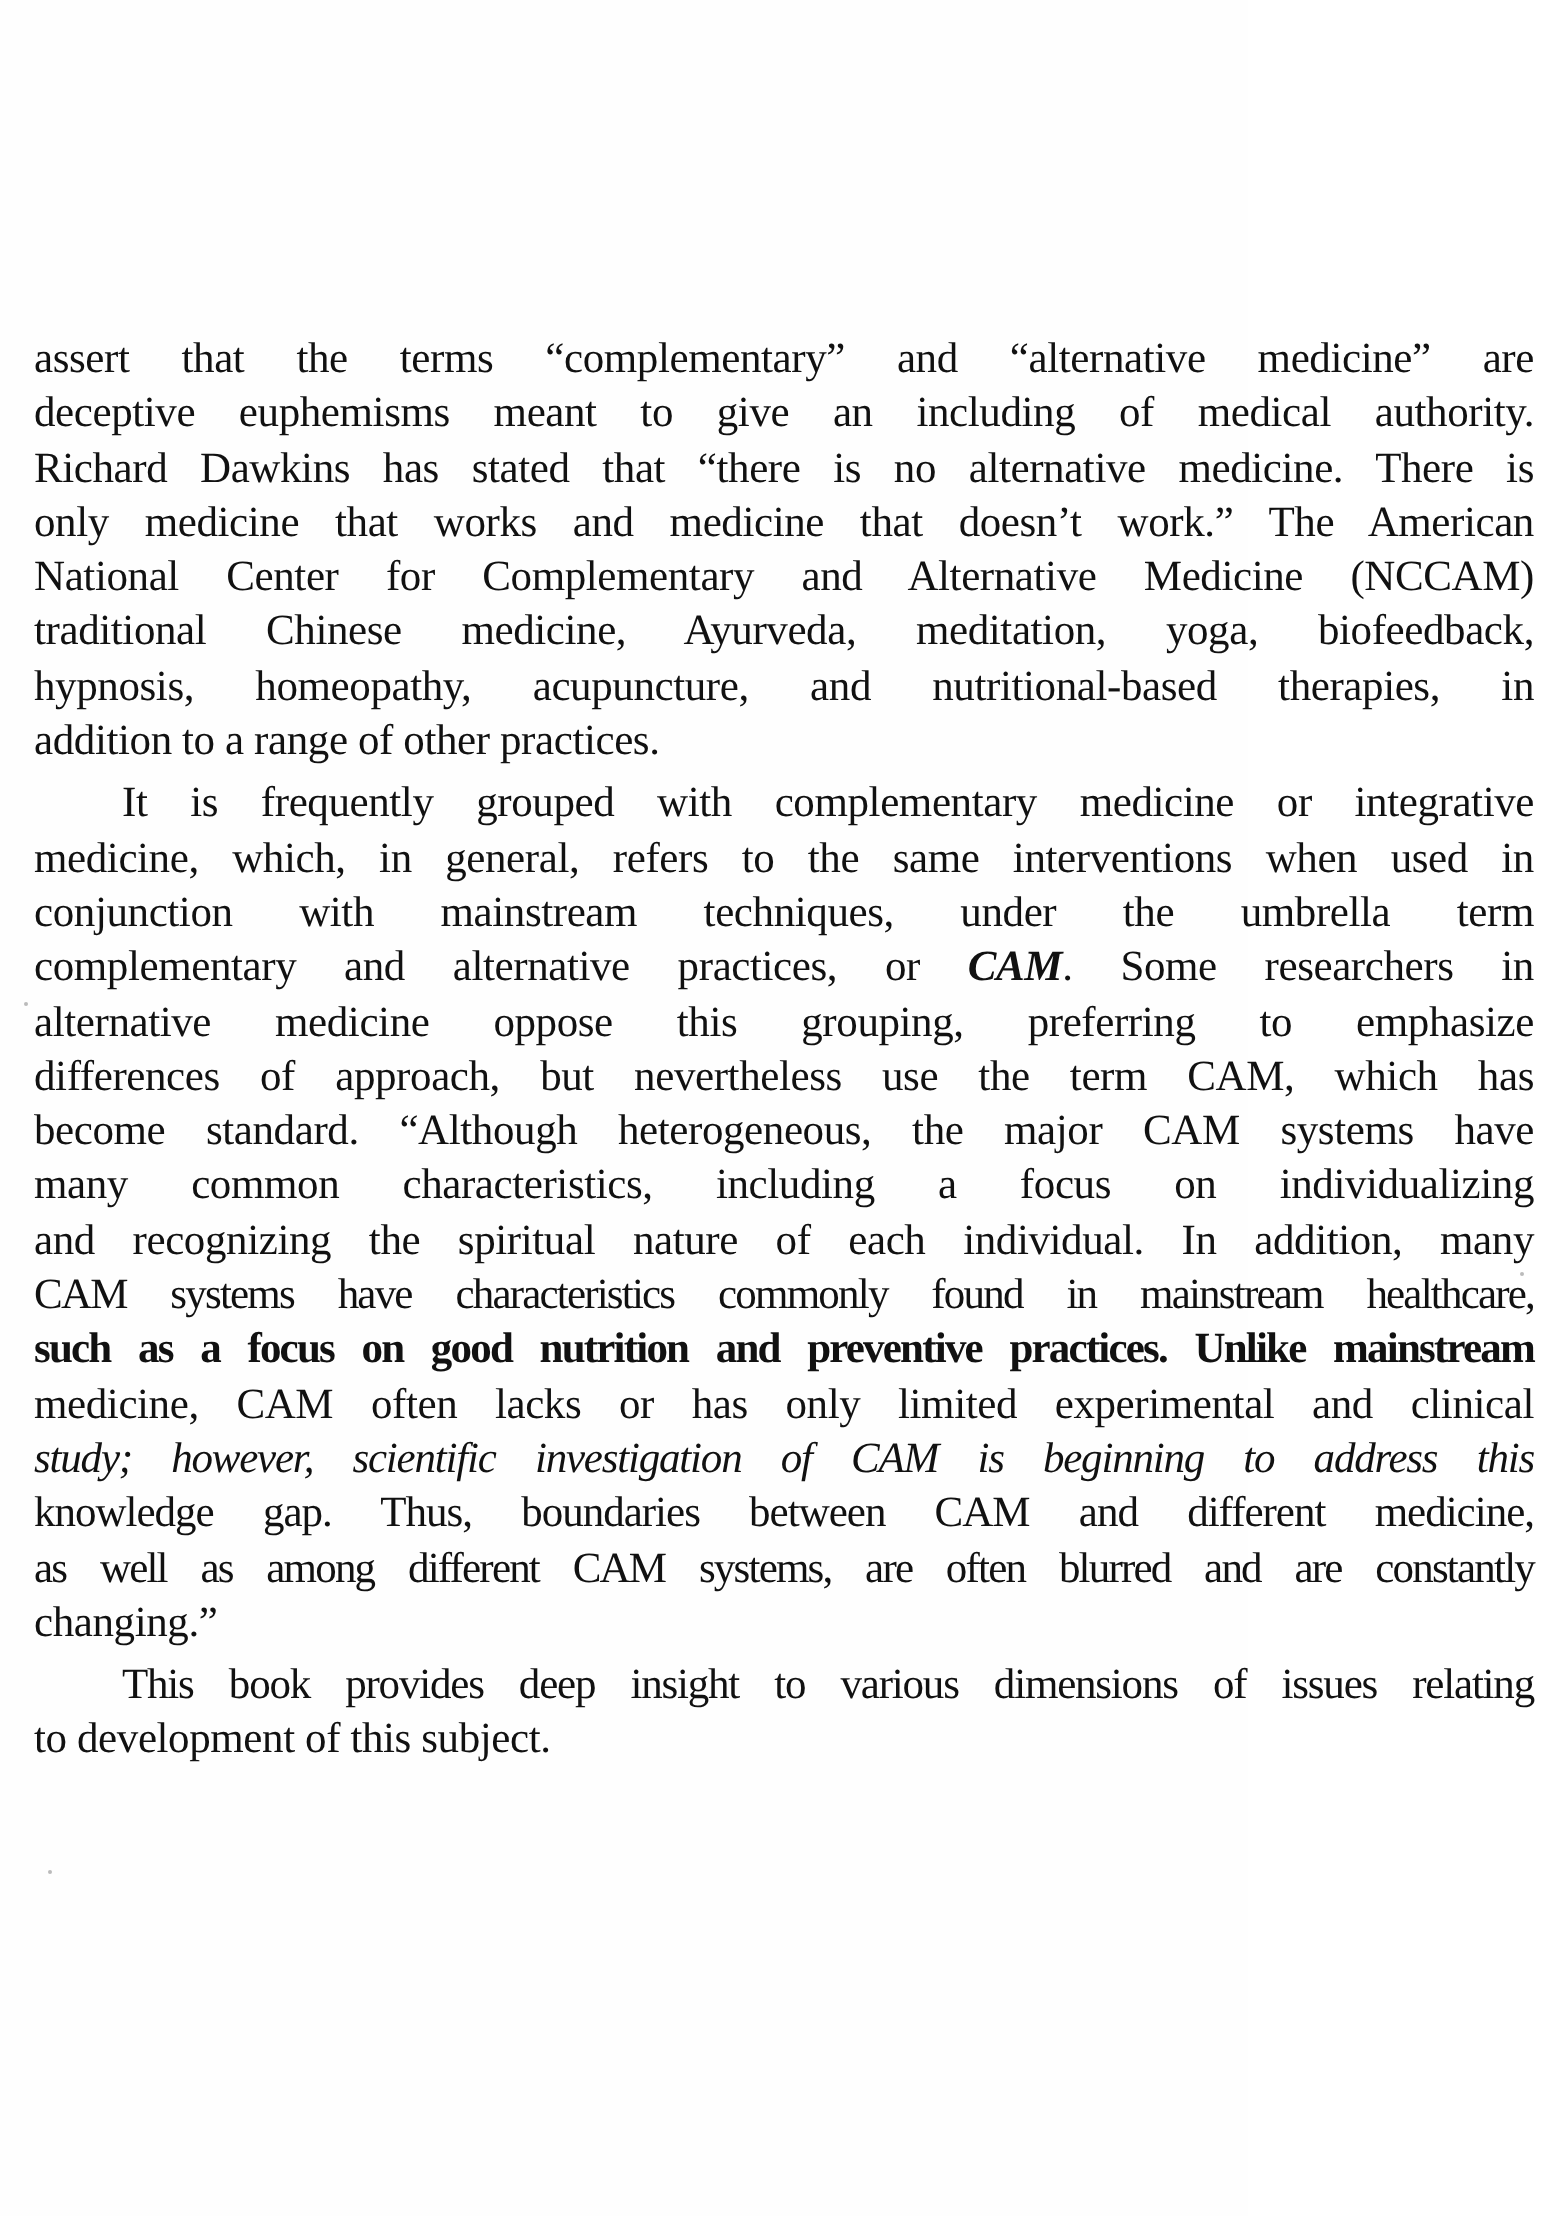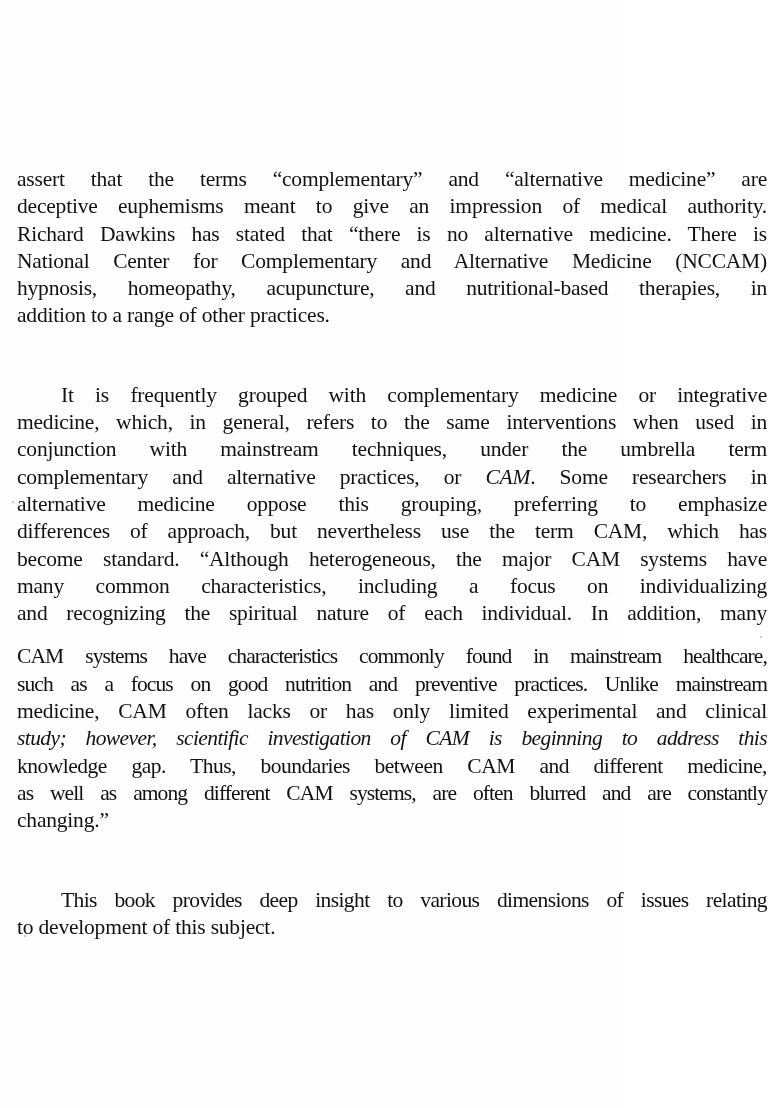--- a/index.html
+++ b/index.html
@@ -37,66 +37,68 @@
       white-space: nowrap;
       text-align: justify;
       text-align-last: justify;
       letter-spacing: -0.2px;
     }
     .line.last {
       text-align-last: left;
     }
     .line.indent {
       padding-left: 44px;
-      margin-top: 48px;
     }
     .para-gap {
       height: 4px;
     }
     .ital {
       font-style: italic;
+      font-weight: bold;
     }
     .dirt {
       position: absolute;
       width: 2px;
       height: 2px;
       border-radius: 50%;
       background: #bbbbbb;
     }
   </style>
 </head>
 <body>
 
 <div class="page">
 
   <div class="text-block">
 
     <div>
       <span class="line">assert that the terms “complementary” and “alternative medicine” are</span>
-      <span class="line">deceptive euphemisms meant to give an impression of medical authority.</span>
+      <span class="line">deceptive euphemisms meant to give an including of medical authority.</span>
       <span class="line">Richard Dawkins has stated that “there is no alternative medicine. There is</span>
+      <span class="line">only medicine that works and medicine that doesn’t work.” The American</span>
       <span class="line">National Center for Complementary and Alternative Medicine (NCCAM)</span>
+      <span class="line">traditional Chinese medicine, Ayurveda, meditation, yoga, biofeedback,</span>
       <span class="line">hypnosis, homeopathy, acupuncture, and nutritional-based therapies, in</span>
       <span class="line last">addition to a range of other practices.</span>
     </div>
 
     <div class="para-gap"></div>
 
     <div>
       <span class="line indent">It is frequently grouped with complementary medicine or integrative</span>
       <span class="line">medicine, which, in general, refers to the same interventions when used in</span>
       <span class="line">conjunction with mainstream techniques, under the umbrella term</span>
       <span class="line"><span>complementary and alternative practices, or</span> <span class="ital">CAM</span><span>. Some researchers in</span></span>
       <span class="line">alternative medicine oppose this grouping, preferring to emphasize</span>
       <span class="line">differences of approach, but nevertheless use the term CAM, which has</span>
       <span class="line">become standard. “Although heterogeneous, the major CAM systems have</span>
       <span class="line">many common characteristics, including a focus on individualizing</span>
       <span class="line">and recognizing the spiritual nature of each individual. In addition, many</span>
-      <span class="line" style="letter-spacing:-0.9px;margin-top:16px;">CAM systems have characteristics commonly found in mainstream healthcare,</span>
-      <span class="line" style="letter-spacing:-0.9px;">such as a focus on good nutrition and preventive practices. Unlike mainstream</span>
+      <span class="line" style="letter-spacing:-0.9px;">CAM systems have characteristics commonly found in mainstream healthcare,</span>
+      <span class="line" style="letter-spacing:-0.9px;font-weight:bold;">such as a focus on good nutrition and preventive practices. Unlike mainstream</span>
       <span class="line">medicine, CAM often lacks or has only limited experimental and clinical</span>
       <span class="line" style="letter-spacing:-0.6px;font-style:italic;">study; however, scientific investigation of CAM is beginning to address this</span>
       <span class="line" style="letter-spacing:-0.5px;">knowledge gap. Thus, boundaries between CAM and different medicine,</span>
       <span class="line" style="letter-spacing:-0.9px;">as well as among different CAM systems, are often blurred and are constantly</span>
       <span class="line last">changing.”</span>
     </div>
 
     <div class="para-gap"></div>
 
     <div>

